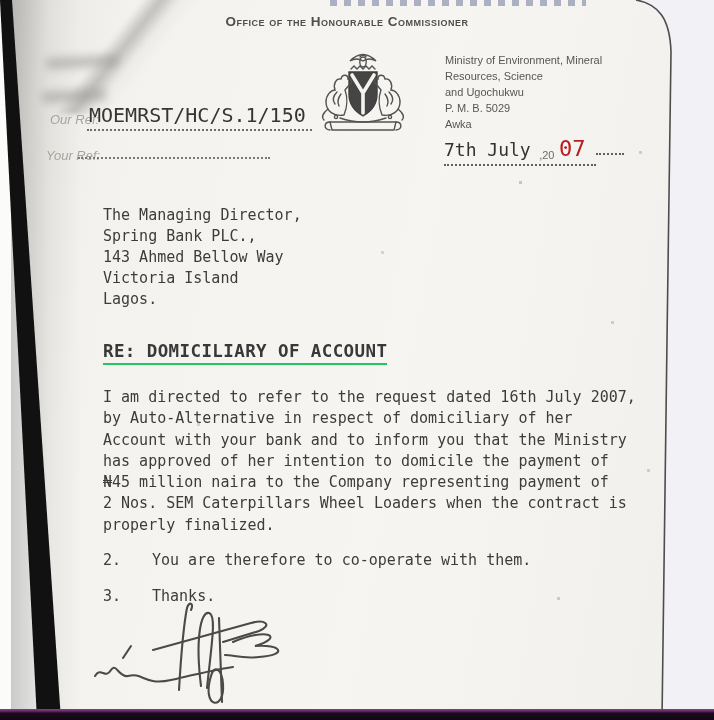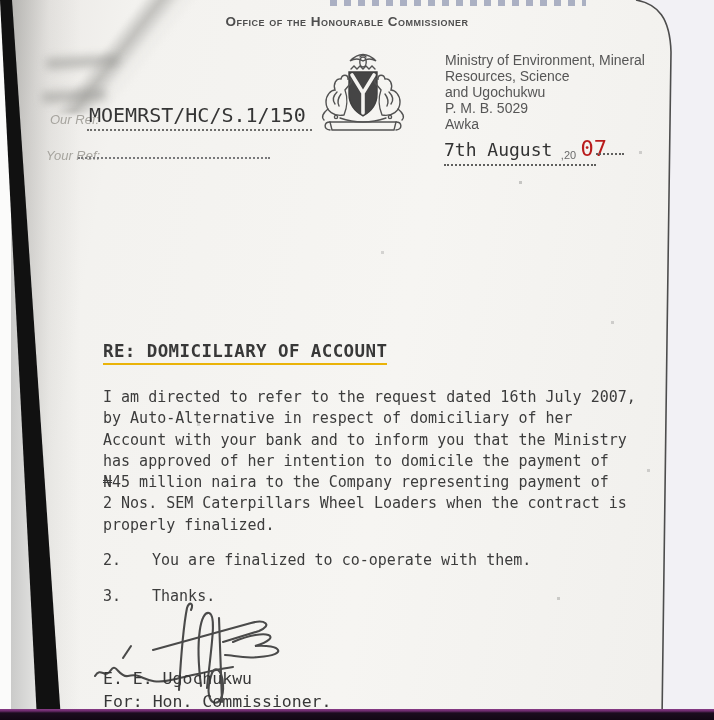--- a/index.html
+++ b/index.html
@@ -43,33 +43,33 @@
   .ref-label { position:absolute; font-size:13px; color:#a6a49e; filter:blur(.5px); font-style:italic;margin-left:12px; }
   .our-ref-label { left:38px; top:112px; }
   .your-ref-label { left:34px; top:148px; }
   .our-ref-value { position:absolute; left:87px; top:103px; font-size:20px; color:#353535;
     border-bottom:2px dotted #6e6e6c; padding:0 6px 2px 2px; }
   .your-ref-line { position:absolute; left:78px; top:143px; width:192px; height:16px;
     border-bottom:2px dotted #78787a; }
 
   .coa { position:absolute; left:288px; top:48px; }
 
-  .ministry { position:absolute; left:445px; top:52px; font-size:14px; line-height:16px; color:#565656; }
+  .ministry { position:absolute; left:445px; top:52px; font-size:11px; line-height:16px; color:#565656; }
 
   .date-row { position:absolute; left:444px; top:136px; width:152px;
     border-bottom:2px dotted #5f5f5d; padding-bottom:3px; white-space:nowrap; }
   .date-main { font-size:18px; color:#333; }
   .date-prefix { font-size:11px; color:#6b6b6b; position:relative; top:3px; margin-left:4px; }
   .date-year { font-size:22px; color:#b91c1c; }
   .date-tail-dots { position:absolute; left:596px; top:153px; width:28px; border-bottom:2px dotted #5f5f5d; }
 
   .recipient { position:absolute; left:103px; top:205px; font-size:15px; line-height:21px; }
 
   .subject { position:absolute; left:103px; top:341px; font-size:17.5px; font-weight:bold;
-    letter-spacing:.4px; color:#383838; border-bottom:2px solid #eab308; padding-bottom:2px; }
+    letter-spacing:.4px; color:#383838; border-bottom:2px solid #22c55e; padding-bottom:2px; }
 
   .body-par { position:absolute; left:103px; top:387px; font-size:15px; line-height:21.3px; width:560px; }
 
   .num-item { position:absolute; left:103px; font-size:15px; display:flex; }
   .num-item .num { width:49px; flex:none; }
   .item-2 { top:551px; }
   .item-3 { top:587px; }
 
   .signature { position:absolute; left:83px; top:596px; z-index:4; }
 
@@ -141,64 +141,69 @@
 
     <div class="ministry print">
       <div>Ministry of Environment, Mineral</div>
       <div>Resources, Science</div>
       <div>and Ugochukwu</div>
       <div>P. M. B. 5029</div>
       <div>Awka</div>
     </div>
 
     <div class="date-row">
-      <span class="date-main mono">7th August</span>
+      <span class="date-main mono">7th July</span>
       <span class="date-prefix print">,20</span>
       <span class="date-year mono">07</span>
     </div>
     <div class="date-tail-dots"></div>
 
+    <div class="recipient mono">
+      <div>The Managing Director,</div>
+      <div>Spring Bank PLC.,</div>
+      <div>143 Ahmed Bellow Way</div>
+      <div>Victoria Island</div>
+      <div>Lagos.</div>
+    </div>
 
     <div class="subject mono">RE: DOMICILIARY OF ACCOUNT</div>
 
     <div class="body-par mono">
       <div>I am directed to refer to the request dated 16th July 2007,</div>
       <div>by Auto-Alternative in respect of domiciliary of her</div>
       <div>Account with your bank and to inform you that the Ministry</div>
       <div>has approved of her intention to domicile the payment of</div>
       <div>₦45 million naira to the Company representing payment of</div>
       <div>2 Nos. SEM Caterpillars Wheel Loaders when the contract is</div>
       <div>properly finalized.</div>
     </div>
 
     <div class="num-item item-2 mono">
       <span class="num">2.</span>
-      <span>You are finalized to co-operate with them.</span>
+      <span>You are therefore to co-operate with them.</span>
     </div>
 
     <div class="num-item item-3 mono">
       <span class="num">3.</span>
       <span>Thanks.</span>
     </div>
 
     <svg class="signature" width="240" height="118" viewBox="0 0 240 118">
       <g stroke="#333333" stroke-width="2.1" fill="none" stroke-linecap="round" opacity="0.88">
         <path d="M12,80 C18,70 22,84 28,74 C33,66 36,82 45,80 C60,76 62,90 88,84 C110,79 130,74 150,71"></path>
         <path d="M96,94 C98,60 100,32 104,12 C106,5 111,7 108,14"></path>
         <path d="M118,90 C112,42 118,15 126,17 C134,19 128,52 124,92"></path>
         <path d="M70,54 L168,27 C182,23 190,29 176,35 L140,46"></path>
         <path d="M150,46 C185,31 202,41 172,50 C198,48 206,59 176,61 C160,63 150,59 142,59"></path>
         <path d="M128,80 C118,112 142,116 140,88 C139,73 131,68 128,80"></path>
         <path d="M136,22 L139,106"></path>
         <path d="M40,62 L48,50"></path>
       </g>
     </svg>
 
-    <div class="signatory-name mono">E. E. Ugochukwu</div>
-    <div class="signatory-title mono">For: Hon. Commissioner.</div>
 
     <div class="specks"></div>
   </div>
 
   <svg class="edges" width="714" height="720" viewBox="0 0 714 720">
     <path d="M714,0 L636,0 C658,4 670,18 671,52 L667,340 L662,720 L714,720 Z" fill="#f2f1f5"></path>
     <path d="M636,0 C658,4 670,18 671,52 L667,340 L662,720" stroke="#4d4d4d" stroke-width="1.6" fill="none"></path>
     <polygon points="0,0 12,0 61,720 37,720" fill="#111111"></polygon>
   </svg>
 

